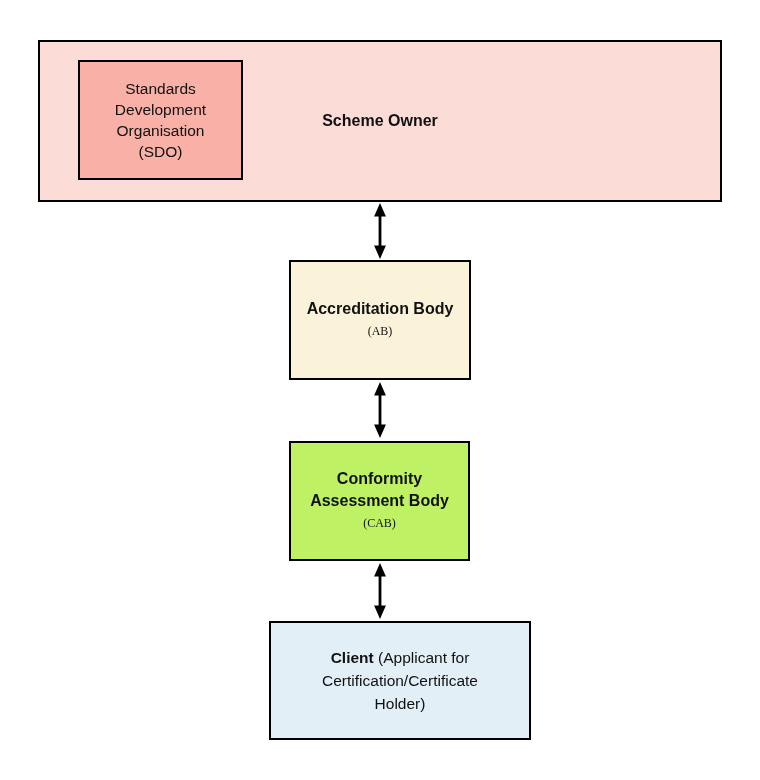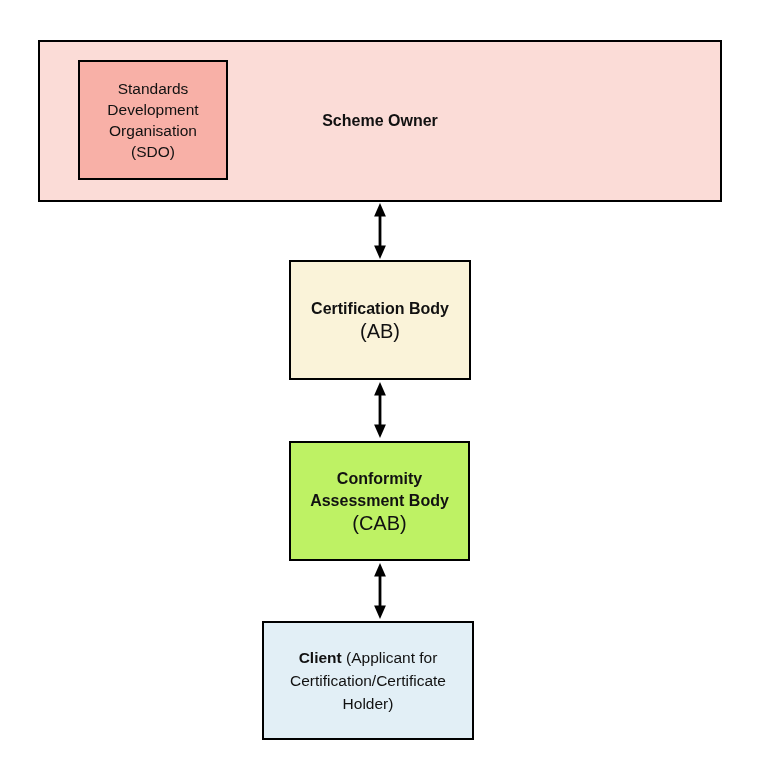--- a/index.html
+++ b/index.html
@@ -27,30 +27,30 @@
   }
   
   .owner-box    { left: 38px;  top: 40px;  width: 684px; height: 162px; }
   .owner-title {
     position: absolute;
     left: 0; right: 0; top: 0; bottom: 0;
     display: flex; align-items: center; justify-content: center;
     font-weight: bold;
     font-size: 16px;
   }
-  .sdo-box      { left: 38px;  top: 18px;  width: 150px; height: 120px; }
+  .sdo-box      { left: 38px;  top: 18px;  width: 165px; height: 120px; }
   .sdo-box .node-label { max-width: 122px; }
   .mgr-box      { left: 480px; top: 18px;  width: 160px; height: 120px; }
   .ab-box       { left: 289px; top: 260px; width: 182px; height: 120px; }
   .cab-box      { left: 289px; top: 441px; width: 181px; height: 120px; }
-  .client-box   { left: 262px; top: 621px; width: 212px; height: 119px; }
+  .client-box   { left: 269px; top: 621px; width: 262px; height: 119px; }
   .stack { display: flex; flex-direction: column; align-items: center; }
   .bold-title { font-weight: bold; font-size: 16px; line-height: 22px; }
   .cab-box .bold-title { max-width: 155px; }
-  .abbr { font-size: 20px; line-height: 22px; }
+  .abbr { font-size: 12px; line-height: 22px; font-family: Liberation Serif, serif; }
   .client-text {
     max-width: 185px;
     font-size: 15.5px;
     line-height: 23px;
   }
   .client-text b { font-weight: bold; }
   .arrow {
     position: absolute;
     left: 371px;
     width: 18px;
@@ -72,21 +72,21 @@
   </div>
 
   <svg class="arrow arrow-1" viewBox="0 0 18 56" preserveAspectRatio="none">
     <polygon points="9,0 3.1,13.5 14.9,13.5" fill="#000000"></polygon>
     <polygon points="9,56 3.1,42.5 14.9,42.5" fill="#000000"></polygon>
     <rect x="7.6" y="10" width="2.8" height="36" fill="#000000"></rect>
   </svg>
 
   <div class="node ab-box" style="background-color: rgb(250, 243, 217);">
     <div class="stack">
-      <span class="bold-title">Certification Body</span>
+      <span class="bold-title">Accreditation Body</span>
       <span class="abbr">(AB)</span>
     </div>
   </div>
 
   <svg class="arrow arrow-2" viewBox="0 0 18 56" preserveAspectRatio="none">
     <polygon points="9,0 3.1,13.5 14.9,13.5" fill="#000000"></polygon>
     <polygon points="9,56 3.1,42.5 14.9,42.5" fill="#000000"></polygon>
     <rect x="7.6" y="10" width="2.8" height="36" fill="#000000"></rect>
   </svg>
 

